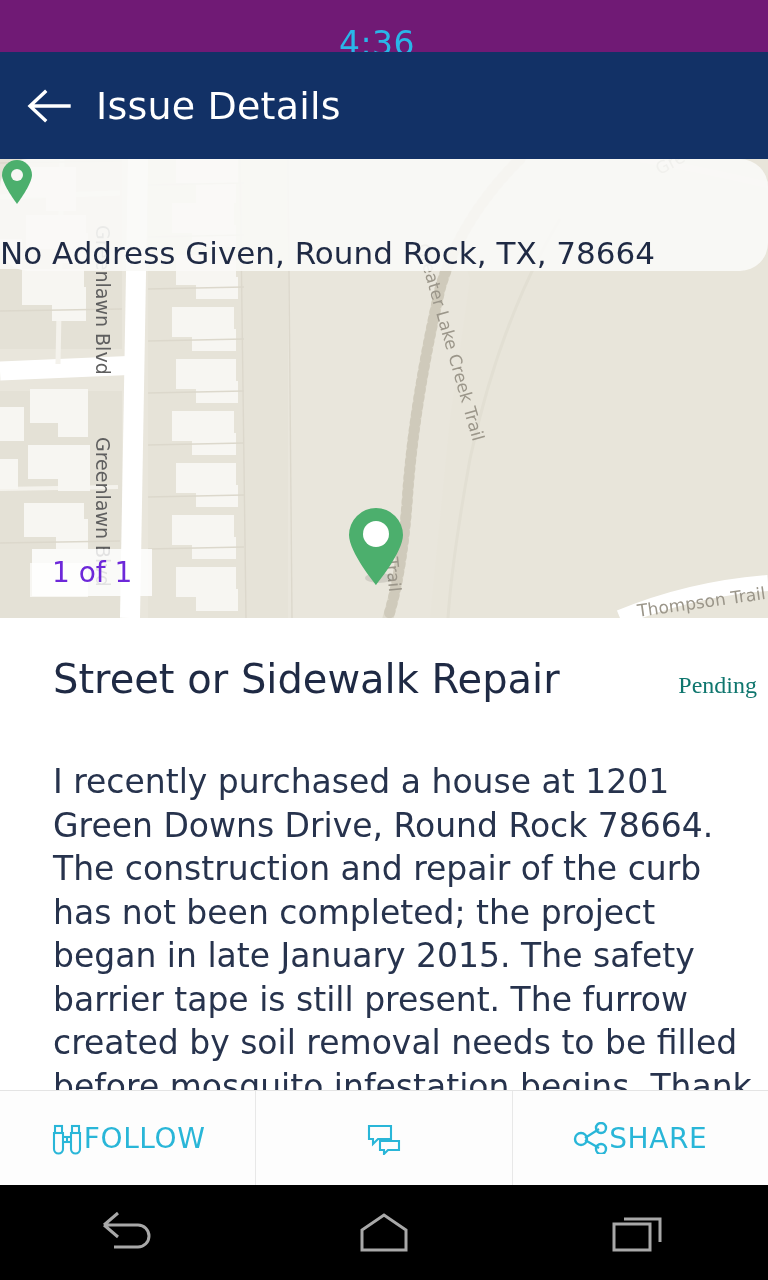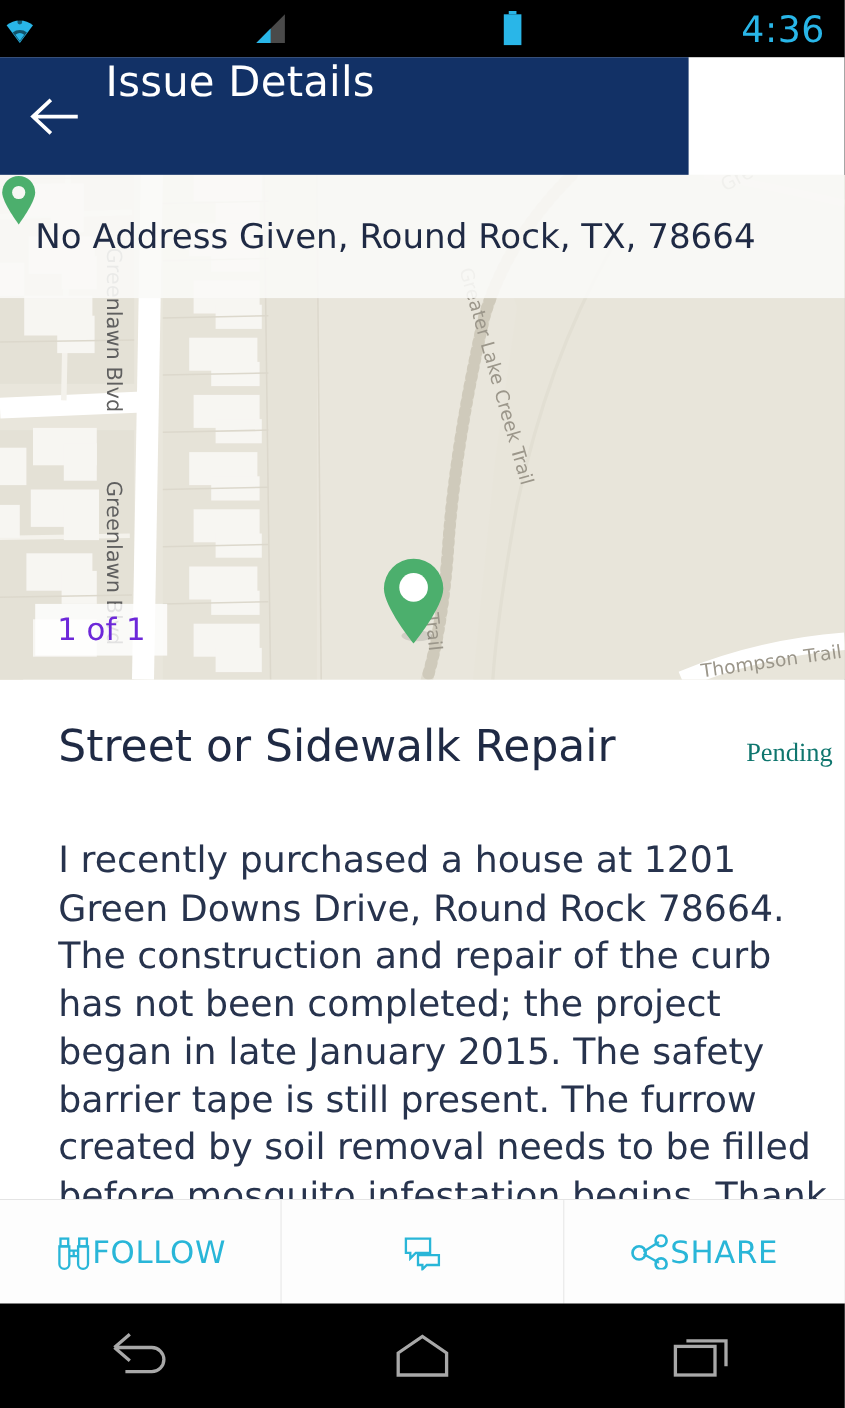--- a/index.html
+++ b/index.html
@@ -7,56 +7,57 @@
     width:768px; height:1280px;
     background:#000;
     font-family:"DejaVu Sans", sans-serif;
     overflow:hidden;
   }
   #app { position:relative; width:768px; height:1280px; background:#fff; }
 
   
   .statusbar {
     position:absolute; top:0; left:0; width:768px; height:52px;
-    background:#000000; display:flex; align-items:center;
-    justify-content:space-between; padding-right:18px; gap:9px;
+    background:#701a75; display:flex; align-items:center;
+    justify-content:flex-start; padding-right:18px; gap:9px;flex-direction:column;
   }
   .sb-icon { display:block; }
   .sb-time {
     color:#29b6e8; font-size:33px; font-weight:400;
     font-family:"DejaVu Sans", sans-serif; letter-spacing:.5px;
     line-height:1; margin-left:4px;
   }
 
   
   .appbar {
-    position:absolute; top:52px; left:0; width:626px; height:107px;
-    background:#123166; display:flex; 
+    position:absolute; top:52px; left:0; width:768px; height:107px;
+    background:#123166; display:flex; align-items:center;
   }
   .back-btn {
     width:96px; height:107px; display:flex;
     align-items:center; justify-content:center;
   }
   .appbar-title {
     color:#ffffff; font-size:38px; font-weight:400;
     font-family:"DejaVu Sans", sans-serif; letter-spacing:.2px;
   }
 
   
   .map {
     position:absolute; top:159px; left:0; width:768px; height:459px;
     background:#e9e6dc; overflow:hidden;
   }
   .map svg { position:absolute; top:0; left:0; }
 
   .addressbar {
     position:absolute; top:0; left:0; width:768px; height:112px;
     background:rgba(250,250,247,.90);
-    display:flex; align-items:center; padding-left:32px; gap:20px;
+    display:flex; align-items:flex-end; gap:20px;
     z-index:6;
+    border-radius:28px;
   }
   .address-text {
     color:#1f2a44; font-size:31px; font-weight:400;
     font-family:"DejaVu Sans", sans-serif; white-space:nowrap;
   }
 
   .count-chip {
     position:absolute; left:32px; bottom:22px; z-index:6;
     background:rgba(255,255,255,.82);
     padding:7px 20px;

